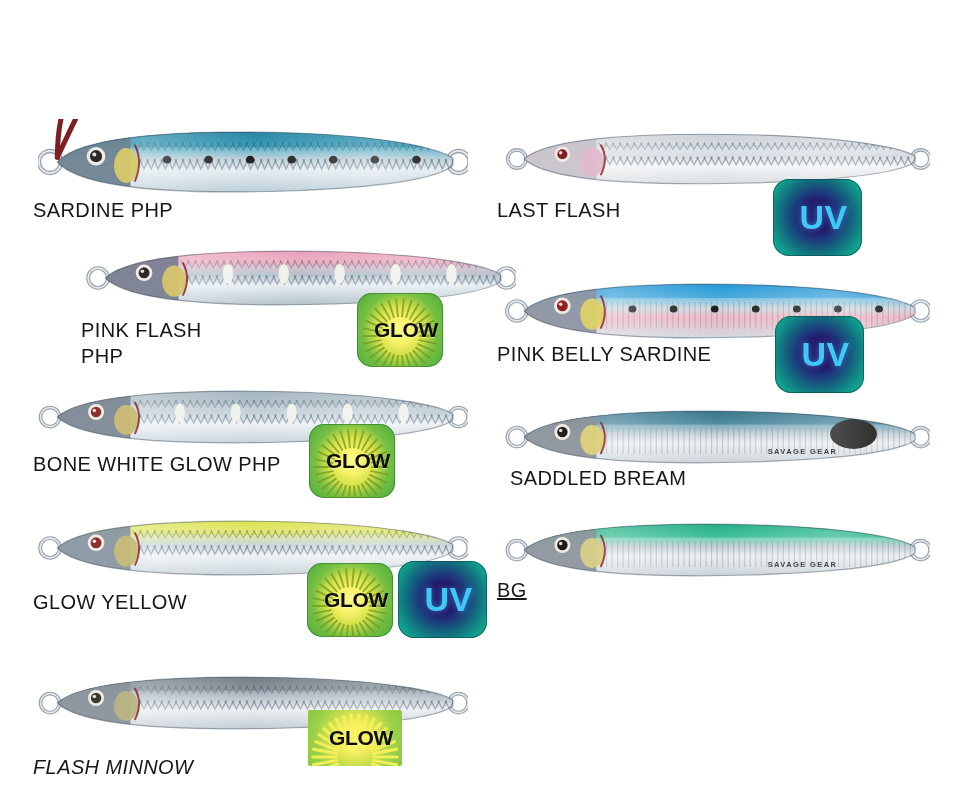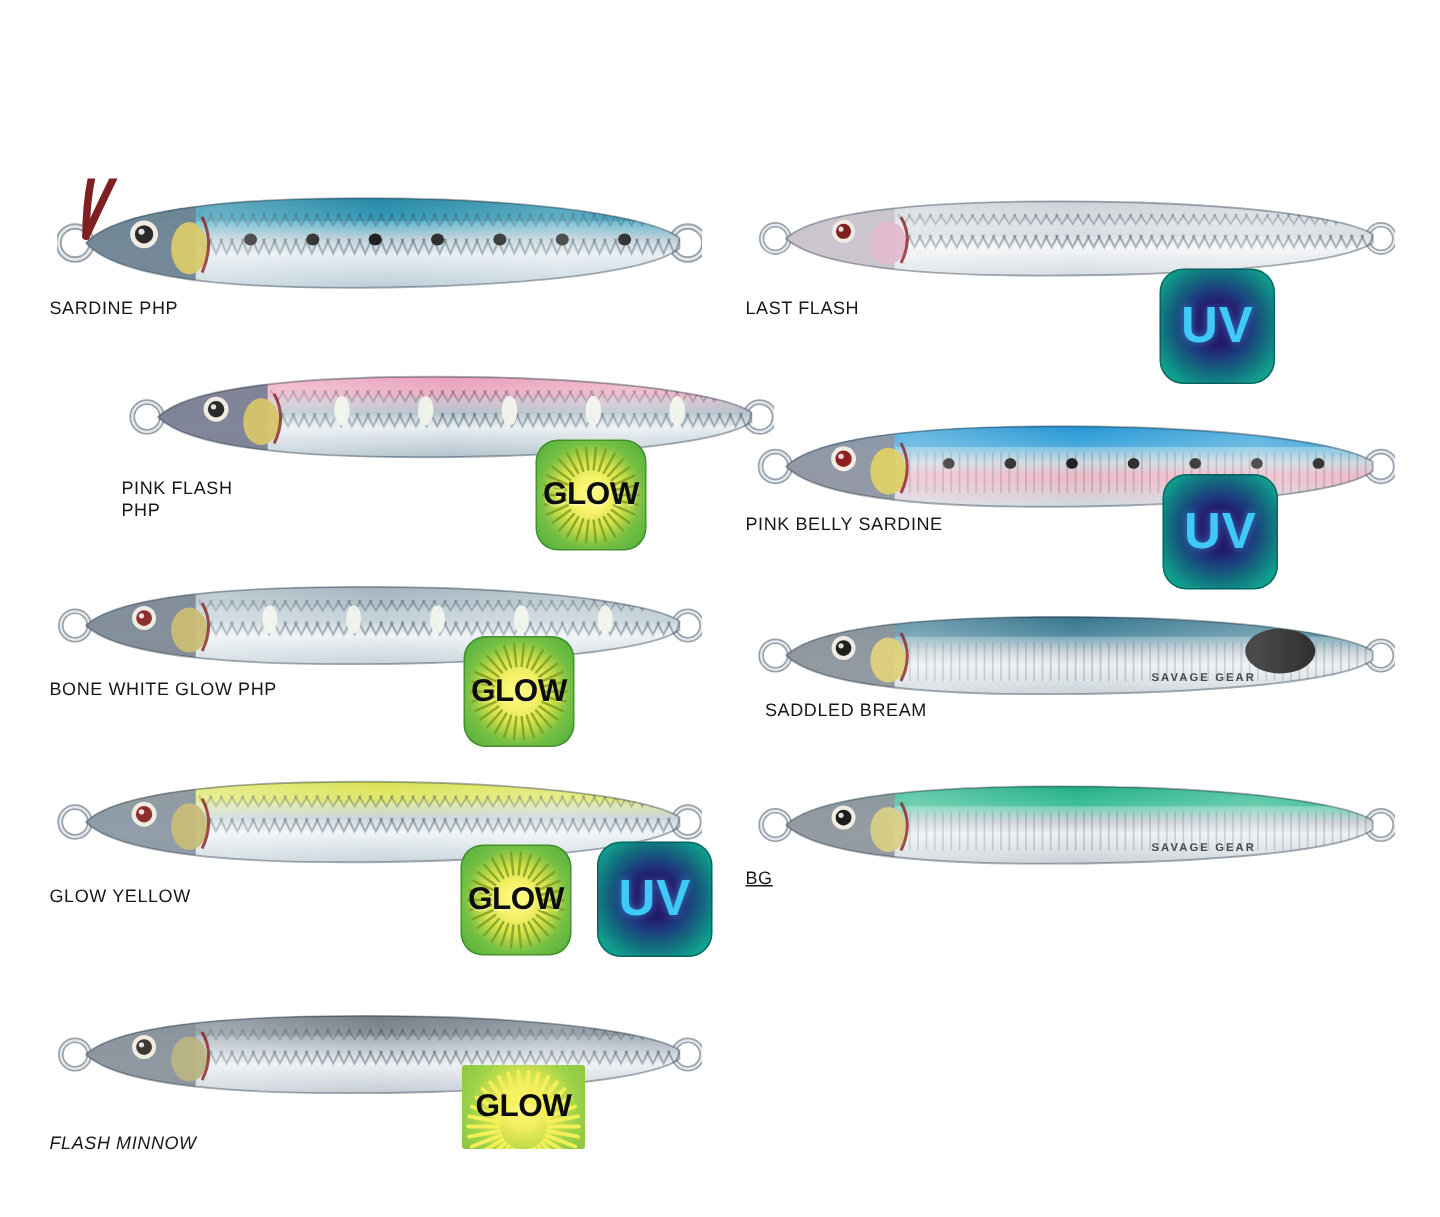--- a/index.html
+++ b/index.html
@@ -28,36 +28,37 @@
   }
 
   .lure-wrap {
     position: absolute;
     left: 0;
     top: 0;
   }
 
   .lure-name {
     position: absolute;
-    font-size: 12px;
+    font-size: 20px;
     letter-spacing: 0.4px;
     color: #171717;
     white-space: pre-line;
     line-height: 1.28;
     font-weight: 400;
   }
 
   
   .badge {
     position: absolute;
     display: flex;
     align-items: center;
     justify-content: center;
     font-weight: bold;
     user-select: none;
+    padding-left: 12px;
   }
 
   .badge-glow {
     width: 74px;
     height: 74px;
     border-radius: 15px;
     background:
       radial-gradient(circle at 50% 50%,
         #fdfb8a 0%,
         #f7f26a 22%,

